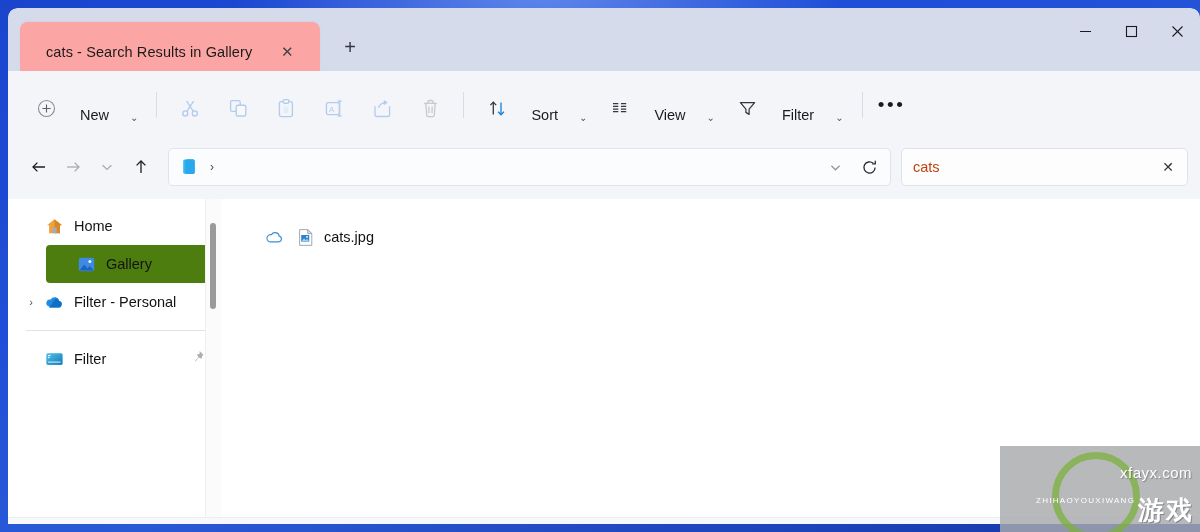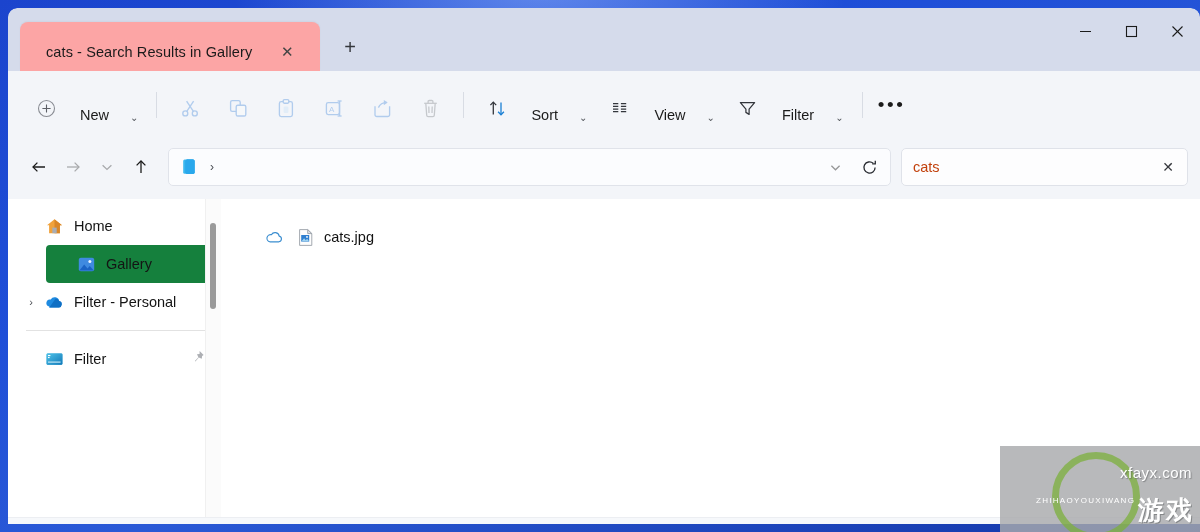--- a/index.html
+++ b/index.html
@@ -109,21 +109,21 @@
   
   .wbody{height:318px;display:flex;background:#ffffff;position:relative;}
   .sidebar{
     width:213px;background:#ffffff;position:relative;flex:0 0 213px;
     padding-top:8px;box-sizing:border-box;overflow:hidden;
   }
   .nav-item{
     height:38px;margin:0 6px;border-radius:4px;display:flex;align-items:center;
     padding-left:8px;box-sizing:border-box;position:relative;
   }
-  .nav-item.sel{background:#15803d;margin-left:38px;}
+  .nav-item.sel{background:#4d7c0f;margin-left:38px;}
   .nav-exp{
     width:22px;height:22px;display:flex;align-items:center;justify-content:center;
     font-size:11px;color:#4a4d53;flex:0 0 auto;margin-left:-2px;
   }
   .nav-exp.blank{visibility:hidden;}
   .nav-ico{width:24px;height:24px;display:flex;align-items:center;justify-content:center;flex:0 0 auto;margin-right:8px;}
   .nav-label{font-size:14.5px;color:#141414;white-space:nowrap;}
   .nav-pin{position:absolute;right:10px;top:50%;transform:translateY(-50%);opacity:.62;}
   .nav-div{height:1px;background:#e2e2e2;margin:9px 14px 9px 18px;}
   .sb-scroll{

